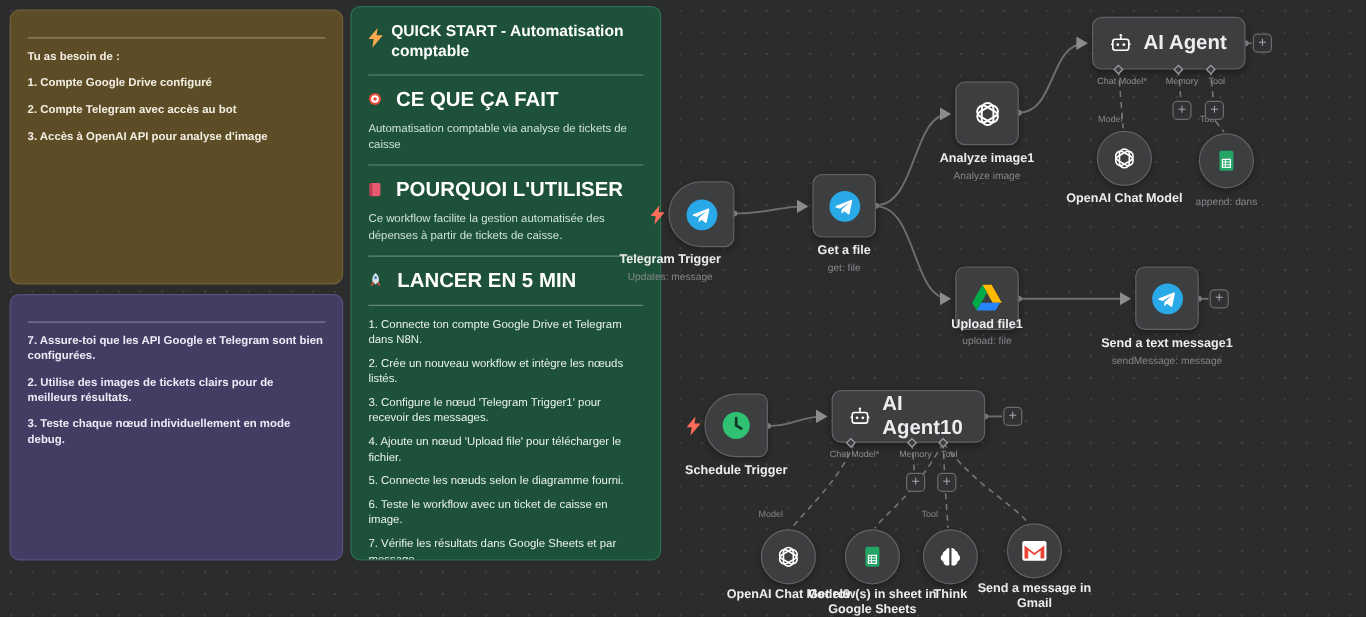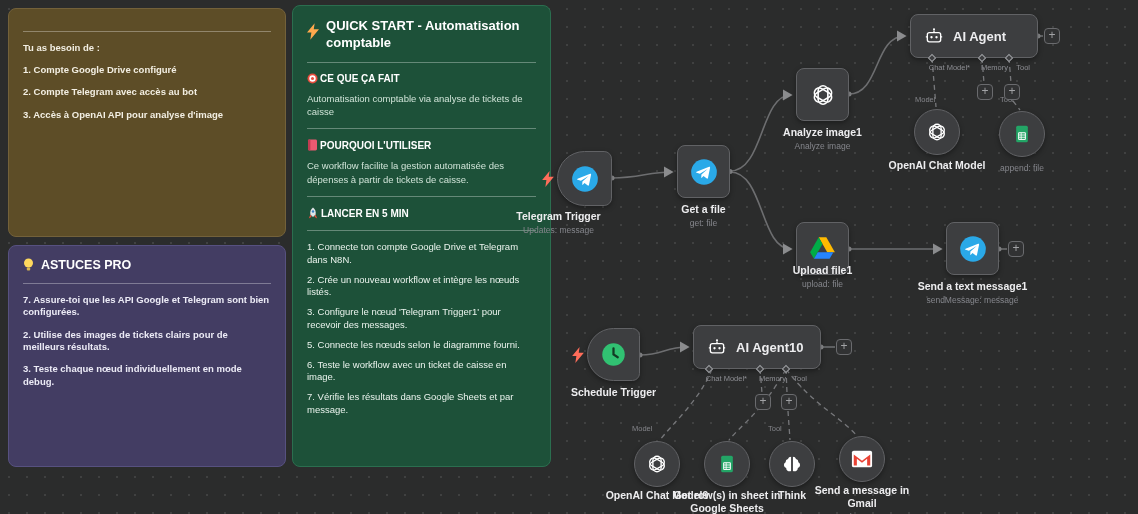--- a/index.html
+++ b/index.html
@@ -14,36 +14,36 @@
   .sticky{position:absolute;border-radius:8px;padding:12px 14px;overflow:hidden}
   .sticky.amber{background:#5d4d27;border:1px solid #73613a}
   .sticky.purple{background:#433d63;border:1px solid #575180}
   .sticky.green{background:#1d5139;border:1px solid #2b6e4f}
   .sticky-title{display:flex;align-items:flex-start;gap:7px;color:#fff;font-weight:700;font-size:12.5px;line-height:1.2}
   .green .sticky-title{font-size:13px;line-height:1.3}
   .sticky hr{border:none;border-top:1px solid rgba(255,255,255,.32);margin:10px 0}
   .s-intro{color:#f3efe3;font-weight:700;font-size:9.5px;margin-bottom:11px}
   .s-item{color:#f3efe3;font-weight:700;font-size:9.5px;margin-bottom:10px;line-height:1.3}
   .purple .s-item{color:#ecebf6}
-  .g-head{display:flex;align-items:center;gap:2px;color:#fff;font-weight:700;font-size:10px;margin-bottom:8px}
+  .g-head{display:flex;align-items:center;gap:12px;color:#fff;font-weight:700;font-size:17px;margin-bottom:8px}
   .g-body{color:#cfe3d7;font-size:9.5px;line-height:1.4;margin-bottom:4px}
   .g-step{color:#eaf3ed;font-weight:400;font-size:9.5px;line-height:1.35;margin-bottom:7px}
 
   
   .node{position:absolute;width:53px;height:53px;background:#3d3e40;border:1.5px solid #616265;
     border-radius:8px;display:flex;align-items:center;justify-content:center;box-shadow:0 2px 5px rgba(0,0,0,.35)}
   .node.trigger{border-radius:28px 8px 8px 28px}
   .node.wide{width:128px;height:44px;justify-content:flex-start;padding-left:13px;gap:9px;
-    color:#ededef;font-size:13px;font-weight:700}
+    color:#ededef;font-size:17px;font-weight:700}
   .node.circle{width:46px;height:46px;border-radius:50%}
   .bolt{position:absolute;left:-16px;top:50%;transform:translateY(-50%)}
   .node-label{position:absolute;text-align:center;pointer-events:none}
   .nname{color:#ededef;font-size:10.5px;font-weight:700;line-height:1.25}
   .nsub{color:#85868c;font-size:8.5px;margin-top:2px}
-  .portlbl{position:absolute;text-align:right;color:#8d8e93;font-size:7.5px}
+  .portlbl{position:absolute;text-align:center;color:#8d8e93;font-size:7.5px}
   .typelbl{position:absolute;text-align:left;color:#84858a;font-size:7.5px}
   .plus{position:absolute;width:16px;height:16px;background:#313233;border:1px solid #6a6b6e;border-radius:4px;
     color:#a2a3a6;font-size:12px;line-height:13px;text-align:center;font-weight:400}
   .dport{position:absolute;width:6px;height:6px;background:#3d3e40;border:1px solid #9ea0a3;transform:rotate(45deg)}
 </style>
 </head>
 <body>
 
 <div id="canvas">
 
@@ -90,27 +90,20 @@
 
   <div class="sticky amber" style="left:8px;top:8px;width:278px;height:229px">
     <hr>
     <p class="s-intro">Tu as besoin de :</p>
     <p class="s-item">1. Compte Google Drive configuré</p>
     <p class="s-item">2. Compte Telegram avec accès au bot</p>
     <p class="s-item">3. Accès à OpenAI API pour analyse d'image</p>
   </div>
 
   <div class="sticky purple" style="left:8px;top:245px;width:278px;height:222px">
-    <div class="sticky-title">
-      <svg width="11" height="14" viewBox="0 0 11 14">
-          <circle cx="5.5" cy="5" r="4.5" fill="#ffd95e"></circle>
-          <rect x="3.8" y="9.5" width="3.4" height="3" rx="1" fill="#d9b64e"></rect>
-        </svg>
-      <span>ASTUCES PRO</span>
-    </div>
     <hr>
     <p class="s-item">7. Assure-toi que les API Google et Telegram sont bien configurées.</p>
     <p class="s-item">2. Utilise des images de tickets clairs pour de meilleurs résultats.</p>
     <p class="s-item">3. Teste chaque nœud individuellement en mode debug.</p>
   </div>
 
   <div class="sticky green" style="left:292px;top:5px;width:259px;height:462px">
     <div class="sticky-title">
       <svg width="15" height="21" viewBox="0 0 11 15" style="margin-top:3px">
           <path d="M7 0 L0 8.5h4L3 15 11 5.5H6.2z" fill="#ffa94d"></path>
@@ -142,20 +135,21 @@
           <path d="M6 0.5c2.2 1.6 3.2 4.3 2.6 7L6 10 3.4 7.5C2.8 4.8 3.8 2.1 6 0.5z" fill="#dfe4e8"></path>
           <circle cx="6" cy="4.5" r="1.2" fill="#3b82c4"></circle>
           <path d="M3.4 7.5 1.8 11.5 4.6 9.8zM8.6 7.5 10.2 11.5 7.4 9.8z" fill="#e84d3d"></path>
         </svg>
       <span>LANCER EN 5 MIN</span>
     </div>
     <hr>
     <p class="g-step">1. Connecte ton compte Google Drive et Telegram dans N8N.</p>
     <p class="g-step">2. Crée un nouveau workflow et intègre les nœuds listés.</p>
     <p class="g-step">3. Configure le nœud 'Telegram Trigger1' pour recevoir des messages.</p>
+    <p class="g-step">4. Ajoute un nœud 'Upload file' pour télécharger le fichier.</p>
     <p class="g-step">5. Connecte les nœuds selon le diagramme fourni.</p>
     <p class="g-step">6. Teste le workflow avec un ticket de caisse en image.</p>
     <p class="g-step">7. Vérifie les résultats dans Google Sheets et par message.</p>
 
   </div>
 
   <div class="node trigger" style="left:557px;top:151px;width:55px;height:55px">
     <svg class="bolt" width="12" height="16" viewBox="0 0 11 15">
         <path d="M7 0 L0 8.5h4L3 15 11 5.5H6.2z" fill="#ff6d5a"></path>
       </svg>
@@ -231,21 +225,21 @@
   </div>
 
   <div class="node circle" style="left:999px;top:111px">
     <svg width="20" height="22" viewBox="0 0 24 24">
         <rect x="5" y="2" width="14" height="20" rx="2" fill="#23a566"></rect>
         <path d="M8 10.5h8v8H8z" fill="none" stroke="#fff" stroke-width="1.2"></path>
         <path d="M8 13.2h8M8 15.9h8M11 10.5v8" stroke="#fff" stroke-width="1"></path>
       </svg>
   </div>
   <div class="node-label" style="left:962px;top:161px;width:120px">
-    <div class="nsub">append: file</div>
+    <div class="nsub">append: dans</div>
   </div>
 
   <div class="node" style="left:796px;top:222px">
     <svg width="27" height="25" viewBox="0 0 24 22">
         <path d="M8.6 1h6.8L23 14.3h-6.8z" fill="#ffba00"></path>
         <path d="M8.6 1 1 14.3l3.4 5.9L12 6.9z" fill="#00ac47"></path>
         <path d="M4.4 20.2h13.9l3.4-5.9H7.8z" fill="#2684fc"></path>
       </svg>
   </div>
   <div class="node-label" style="left:752px;top:264px;width:141px">

